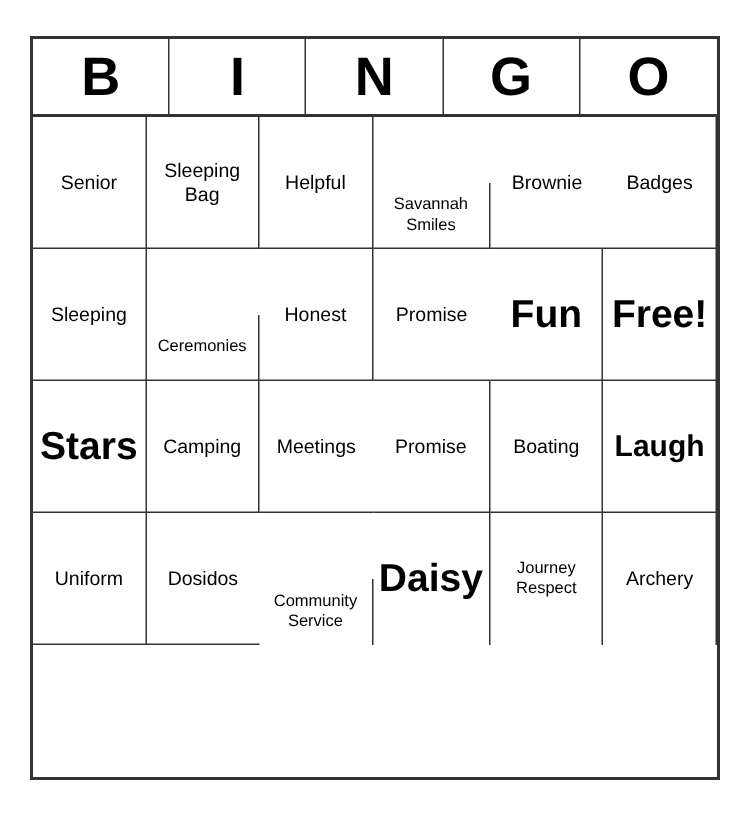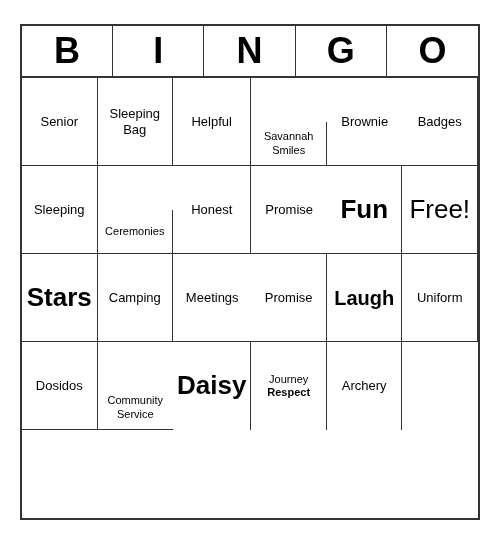--- a/index.html
+++ b/index.html
@@ -52,38 +52,37 @@
       font-weight: bold;
       text-align: right;
     }
     .cell-medium {
       font-size: 20px;
       font-weight: bold;
       text-align: center;
     }
     .cell-free {
       font-size: 26px;
-      font-weight: normal;
+      font-weight: bold;
     }
     .cell-small {
       font-size: 11px;
       margin-top: 44px;
     }
     .cell-two-line {
       display: flex;
       flex-direction: column;
       align-items: center;
       justify-content: center;
     }
     .cell-two-line span:first-child {
       font-size: 11px;
     }
     .cell-two-line span:last-child {
       font-size: 11px;
-      font-weight: bold;
     }
   </style>
 </head>
 <body>
 
 <div class="bingo-card">
   <div class="bingo-header">
   <div class="header-cell">B</div>
       <div class="header-cell">I</div>
       <div class="header-cell">N</div>
@@ -100,20 +99,21 @@
       <div class="bingo-cell">Sleeping</div>
       <div class="bingo-cell cell-small">Ceremonies</div>
       <div class="bingo-cell">Honest</div>
       <div class="bingo-cell">Promise</div>
       <div class="bingo-cell cell-large">Fun</div>
       <div class="bingo-cell cell-free">Free!</div>
       <div class="bingo-cell cell-large">Stars</div>
       <div class="bingo-cell">Camping</div>
       <div class="bingo-cell">Meetings</div>
       <div class="bingo-cell">Promise</div>
+      <div class="bingo-cell">Boating</div>
       <div class="bingo-cell cell-medium">Laugh</div>
       <div class="bingo-cell">Uniform</div>
       <div class="bingo-cell">Dosidos</div>
       <div class="bingo-cell cell-small">Community Service</div>
       <div class="bingo-cell cell-large">Daisy</div>
       <div class="bingo-cell cell-two-line">
         <span>Journey</span>
         <span>Respect</span>
       </div>
       <div class="bingo-cell">Archery</div>

